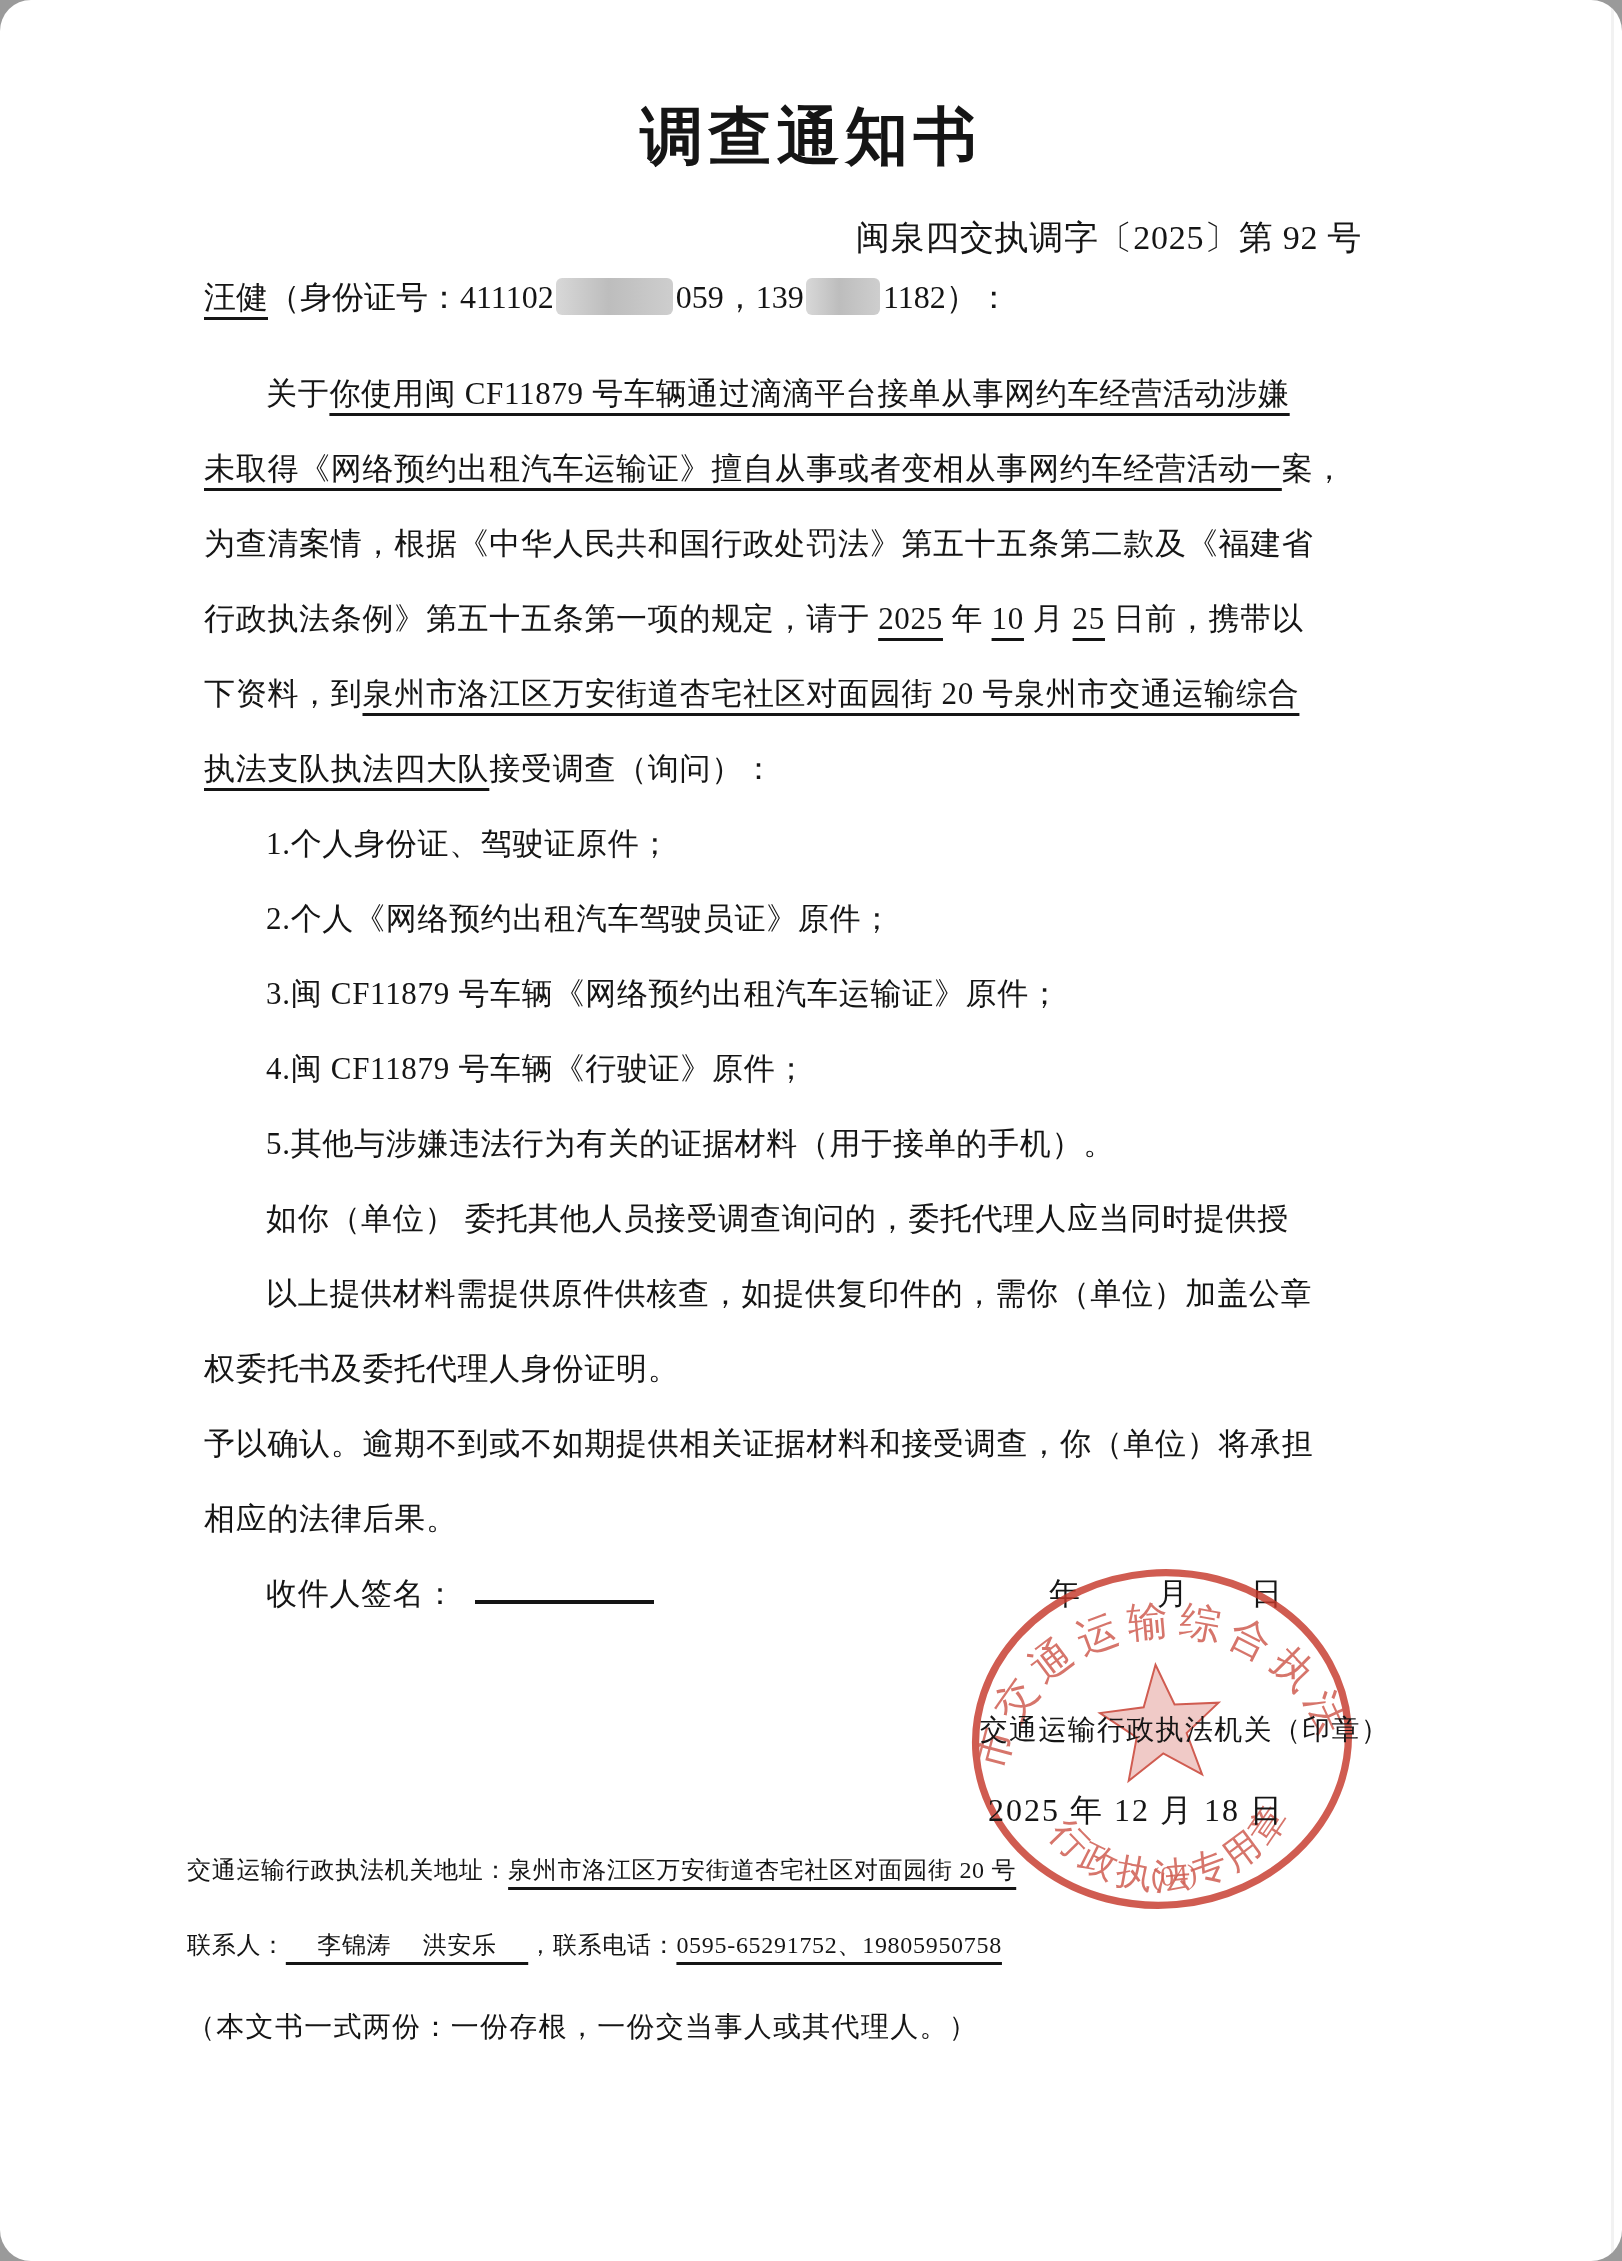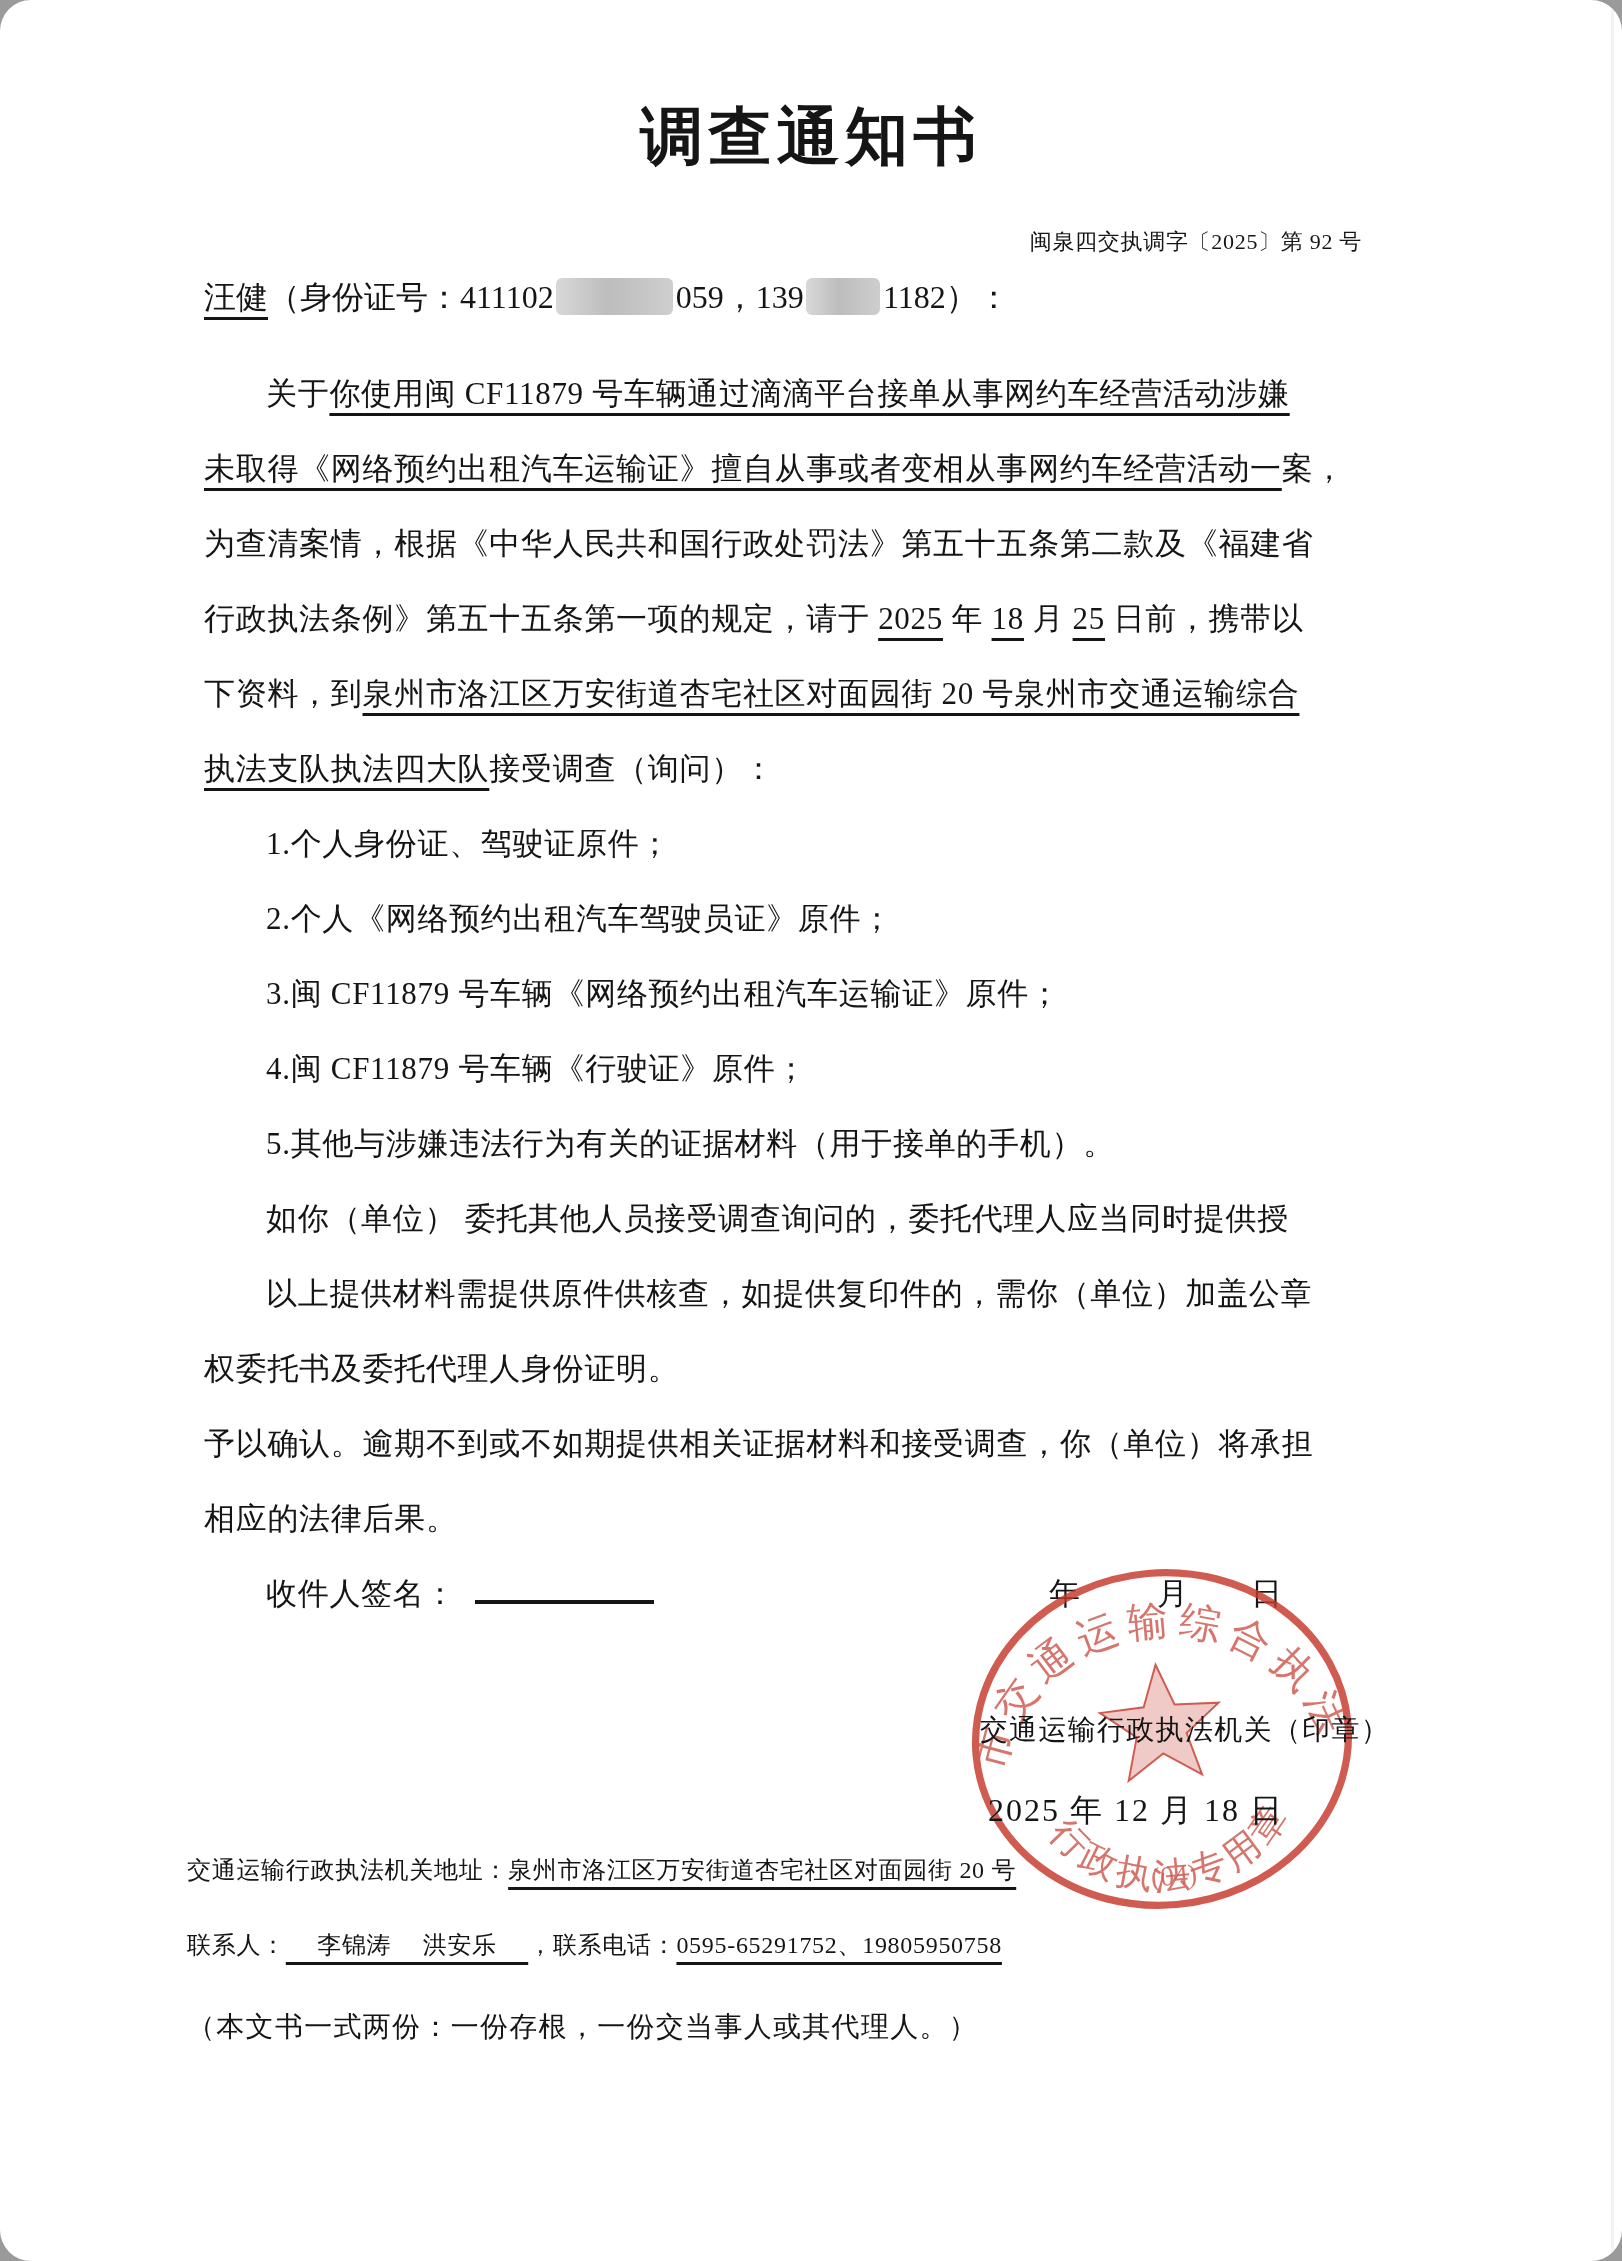--- a/index.html
+++ b/index.html
@@ -15,21 +15,21 @@
   .page::after{
     content:'';position:absolute;right:8px;top:0;bottom:0;width:2.6px;
     background:rgba(0,0,0,0.05);
   }
   .title{
     position:absolute;top:94px;left:0;width:100%;
     text-align:center;font-size:63px;font-weight:700;letter-spacing:5.3px;
   }
   .docno{
     position:absolute;top:215px;right:260px;
-    font-size:22px;letter-spacing:0.7px;white-space:nowrap;margin-top:12px;
+    font-size:34px;letter-spacing:0.7px;white-space:nowrap;
   }
   .addressee{
     position:absolute;top:276px;left:204px;
     font-size:32px;white-space:nowrap;
   }
   .body{
     position:absolute;top:356px;left:204px;width:1187px;
     font-size:31px;letter-spacing:0.7px;
   }
   .bline{height:75px;line-height:75px;white-space:nowrap;}
@@ -83,21 +83,21 @@
   <div class="title">调查通知书</div>
 
   <div class="docno">闽泉四交执调字〔2025〕第 92 号</div>
 
   <div class="addressee"><span class="u">汪健</span><span>（身份证号：411102</span><span class="redact" style="width: 117px;"></span><span>059，139</span><span class="redact" style="width: 74px;"></span><span>1182）：</span></div>
 
   <div class="body">
     <div class="bline ind"><span>关于</span><span class="u">你使用闽 CF11879 号车辆通过滴滴平台接单从事网约车经营活动涉嫌</span></div>
     <div class="bline"><span class="u">未取得《网络预约出租汽车运输证》擅自从事或者变相从事网约车经营活动一</span><span>案，</span></div>
     <div class="bline"><span>为查清案情，根据《中华人民共和国行政处罚法》第五十五条第二款及《福建省</span></div>
-    <div class="bline"><span>行政执法条例》第五十五条第一项的规定，请于 </span><span class="u">2025</span><span> 年 </span><span class="u">18</span><span> 月 </span><span class="u">25</span><span> 日前，携带以</span></div>
+    <div class="bline"><span>行政执法条例》第五十五条第一项的规定，请于 </span><span class="u">2025</span><span> 年 </span><span class="u">10</span><span> 月 </span><span class="u">25</span><span> 日前，携带以</span></div>
     <div class="bline"><span>下资料，到</span><span class="u">泉州市洛江区万安街道杏宅社区对面园街 20 号泉州市交通运输综合</span></div>
     <div class="bline"><span class="u">执法支队执法四大队</span><span>接受调查（询问）：</span></div>
     <div class="bline ind"><span>1.个人身份证、驾驶证原件；</span></div>
     <div class="bline ind"><span>2.个人《网络预约出租汽车驾驶员证》原件；</span></div>
     <div class="bline ind"><span>3.闽 CF11879 号车辆《网络预约出租汽车运输证》原件；</span></div>
     <div class="bline ind"><span>4.闽 CF11879 号车辆《行驶证》原件；</span></div>
     <div class="bline ind"><span>5.其他与涉嫌违法行为有关的证据材料（用于接单的手机）。</span></div>
     <div class="bline ind"><span>如你（单位） 委托其他人员接受调查询问的，委托代理人应当同时提供授</span></div>
     <div class="bline ind"><span>以上提供材料需提供原件供核查，如提供复印件的，需你（单位）加盖公章</span></div>
     <div class="bline"><span>权委托书及委托代理人身份证明。</span></div>

